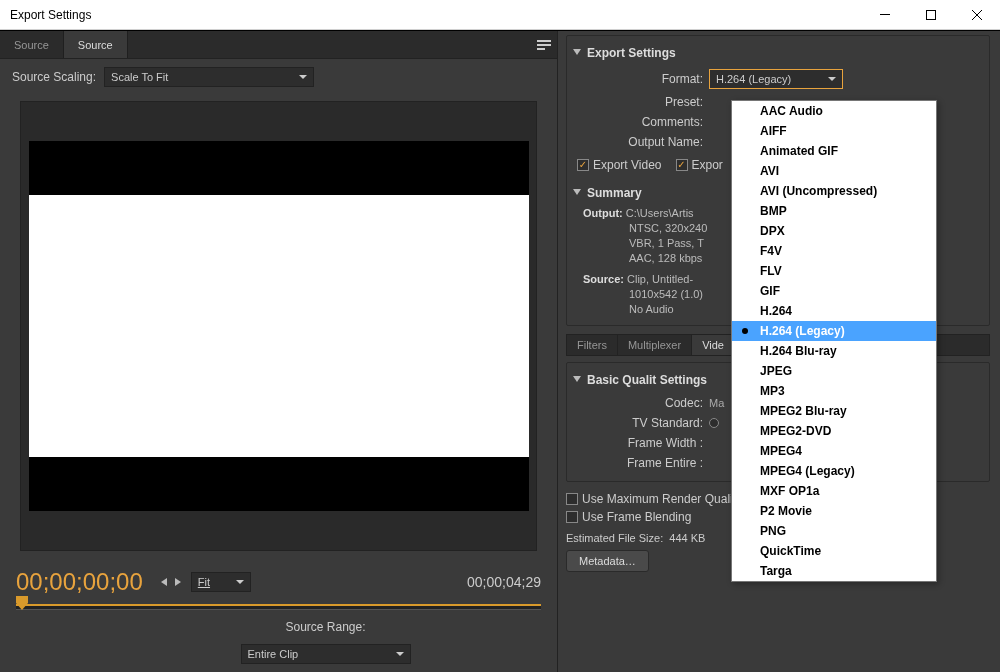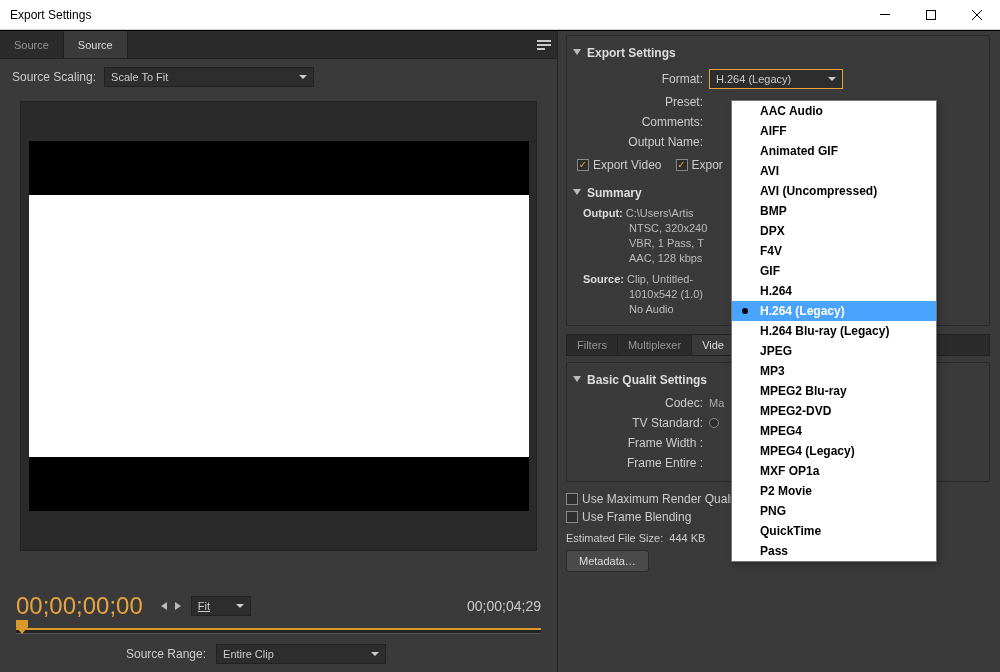--- a/index.html
+++ b/index.html
@@ -35,21 +35,21 @@
 
 .timeline-row { padding: 6px 16px 0 16px; }
 .tc-row { display: flex; align-items: center; gap: 10px; }
 .timecode { color: #e8a33d; font-family: Liberation Sans, sans-serif; font-size: 24px; }
 .tc-nav { display:flex; gap:4px; margin-left:8px;}
 .tc-nav .tri { color:#bbb;}
 .fit-dd { min-width:60px;text-decoration:underline;}
 .tc-end { margin-left:auto; color:#ccc; font-family:Liberation Sans, sans-serif; font-size:14px;}
 .timebar { margin-top:8px; height:6px; background:#222; position:relative; border-top:2px solid #d99a2b; border-bottom:1px solid #555;}
 .playhead { position:absolute; left:0; top:-10px; }
-.srcrange-row { display:flex; align-items:center; gap:10px; padding:10px 16px 8px 110px;}
+.srcrange-row { display:flex; align-items:center; gap:10px; padding:10px 16px 8px 110px;flex-direction:column;}
 
 
 .right { flex:1; background:#3a3a3a; padding: 4px 10px 10px 8px; overflow:hidden; }
 .section-head { display:flex; align-items:center; gap:6px; color:#ddd; font-size:12px; padding:6px 0;}
 .section-head .tri { color:#bbb; }
 .field-row { display:flex; align-items:center; padding:3px 0; }
 .field-label { width:136px; text-align:right; color:#ccc; font-size:12px; padding-right:6px;}
 .format-dd { min-width:134px; border:1px solid #e8a33d;}
 .chk-row { display:flex; gap:14px; padding:6px 0 8px 4px;}
 .chk { display:flex; align-items:center; gap:4px; color:#ccc;}
@@ -268,28 +268,29 @@
 
 <div class="format-popup" id="format-popup">
     <div class="opt">AAC Audio</div>
     <div class="opt">AIFF</div>
     <div class="opt">Animated GIF</div>
     <div class="opt">AVI</div>
     <div class="opt">AVI (Uncompressed)</div>
     <div class="opt">BMP</div>
     <div class="opt">DPX</div>
     <div class="opt">F4V</div>
+    <div class="opt">FLV</div>
     <div class="opt">GIF</div>
     <div class="opt">H.264</div>
     <div class="opt selected">H.264 (Legacy)</div>
-    <div class="opt">H.264 Blu-ray (Legacy)</div>
+    <div class="opt">H.264 Blu-ray</div>
     <div class="opt">JPEG</div>
     <div class="opt">MP3</div>
     <div class="opt">MPEG2 Blu-ray</div>
     <div class="opt">MPEG2-DVD</div>
     <div class="opt">MPEG4</div>
     <div class="opt">MPEG4 (Legacy)</div>
     <div class="opt">MXF OP1a</div>
     <div class="opt">P2 Movie</div>
     <div class="opt">PNG</div>
     <div class="opt">QuickTime</div>
-    <div class="opt">Pass</div>
+    <div class="opt">Targa</div>
   </div>
 
 </body></html>

